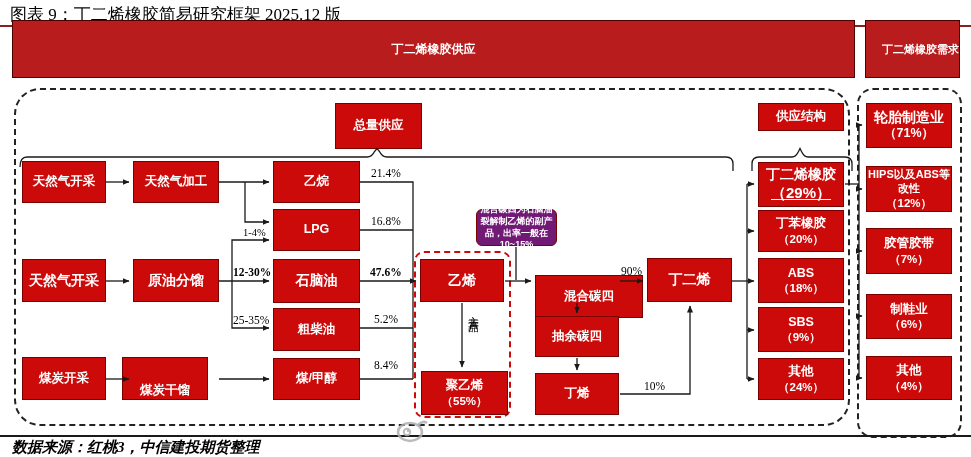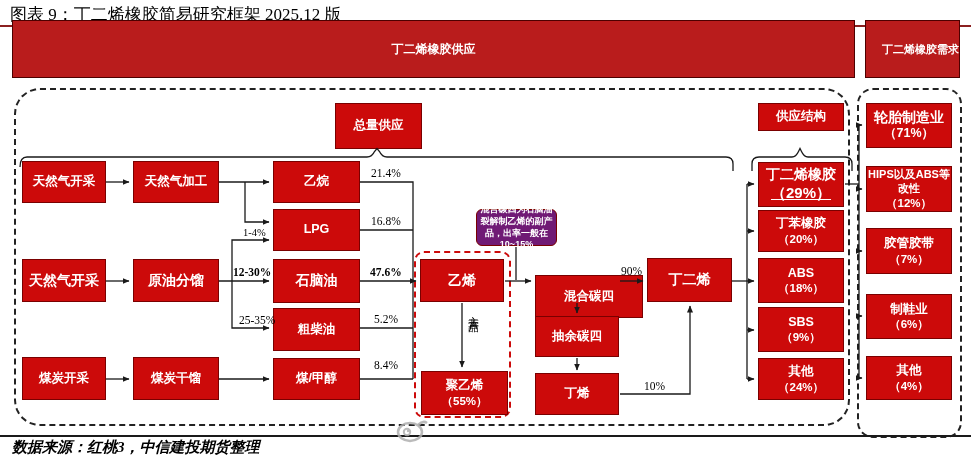--- a/index.html
+++ b/index.html
@@ -65,21 +65,21 @@
     </div>
   <div class="box lg" style="left:22px;top:259px;width:84px;height:43px;">
       <span>天然气开采</span>
     </div>
   <div class="box lg" style="left:133px;top:259px;width:86px;height:43px;">
       <span>原油分馏</span>
     </div>
   <div class="box" style="left:22px;top:357px;width:84px;height:43px;">
       <span>煤炭开采</span>
     </div>
-  <div class="box" style="left:133px;top:357px;width:86px;height:43px;">
+  <div class="box" style="left:122px;top:357px;width:86px;height:43px;justify-content:flex-end;">
       <span>煤炭干馏</span>
     </div>
 
   <div class="box" style="left:273px;top:161px;width:87px;height:42px;text-align:center;">
       <span>乙烷</span>
     </div>
   <div class="box" style="left:273px;top:209px;width:87px;height:42px;">
       <span>LPG</span>
     </div>
   <div class="box lg" style="left:273px;top:259px;width:87px;height:44px;">
@@ -158,21 +158,21 @@
     <span class="pct">（4%）</span>
   </div>
 
   <span class="elabel" style="left:371px;top:167px;">21.4%</span>
   <span class="elabel" style="left:371px;top:215px;">16.8%</span>
   <span class="elabel b" style="left:370px;top:266px;">47.6%</span>
   <span class="elabel" style="left:374px;top:313px;">5.2%</span>
   <span class="elabel" style="left:374px;top:359px;">8.4%</span>
   <span class="elabel" style="left:243px;top:227px;font-size:10.5px;">1-4%</span>
   <span class="elabel b" style="left:233px;top:266px;">12-30%</span>
-  <span class="elabel" style="left:233px;top:314px;padding-left:6px;">25-35%</span>
+  <span class="elabel" style="left:233px;top:314px;">25-35%</span>
   <span class="elabel" style="left:621px;top:265px;">90%</span>
   <span class="elabel" style="left:644px;top:380px;">10%</span>
   <span class="vlabel" style="left:466px;top:308px;">主营产品</span>
 
   <svg class="wires" width="971" height="457" viewBox="0 0 971 457">
     <defs>
       <marker id="arr" markerUnits="userSpaceOnUse" markerWidth="8" markerHeight="8" refX="6.5" refY="3" orient="auto">
         <path d="M0,0 L7,3 L0,6 Z" fill="#1a1a1a"></path>
       </marker>
     </defs>

